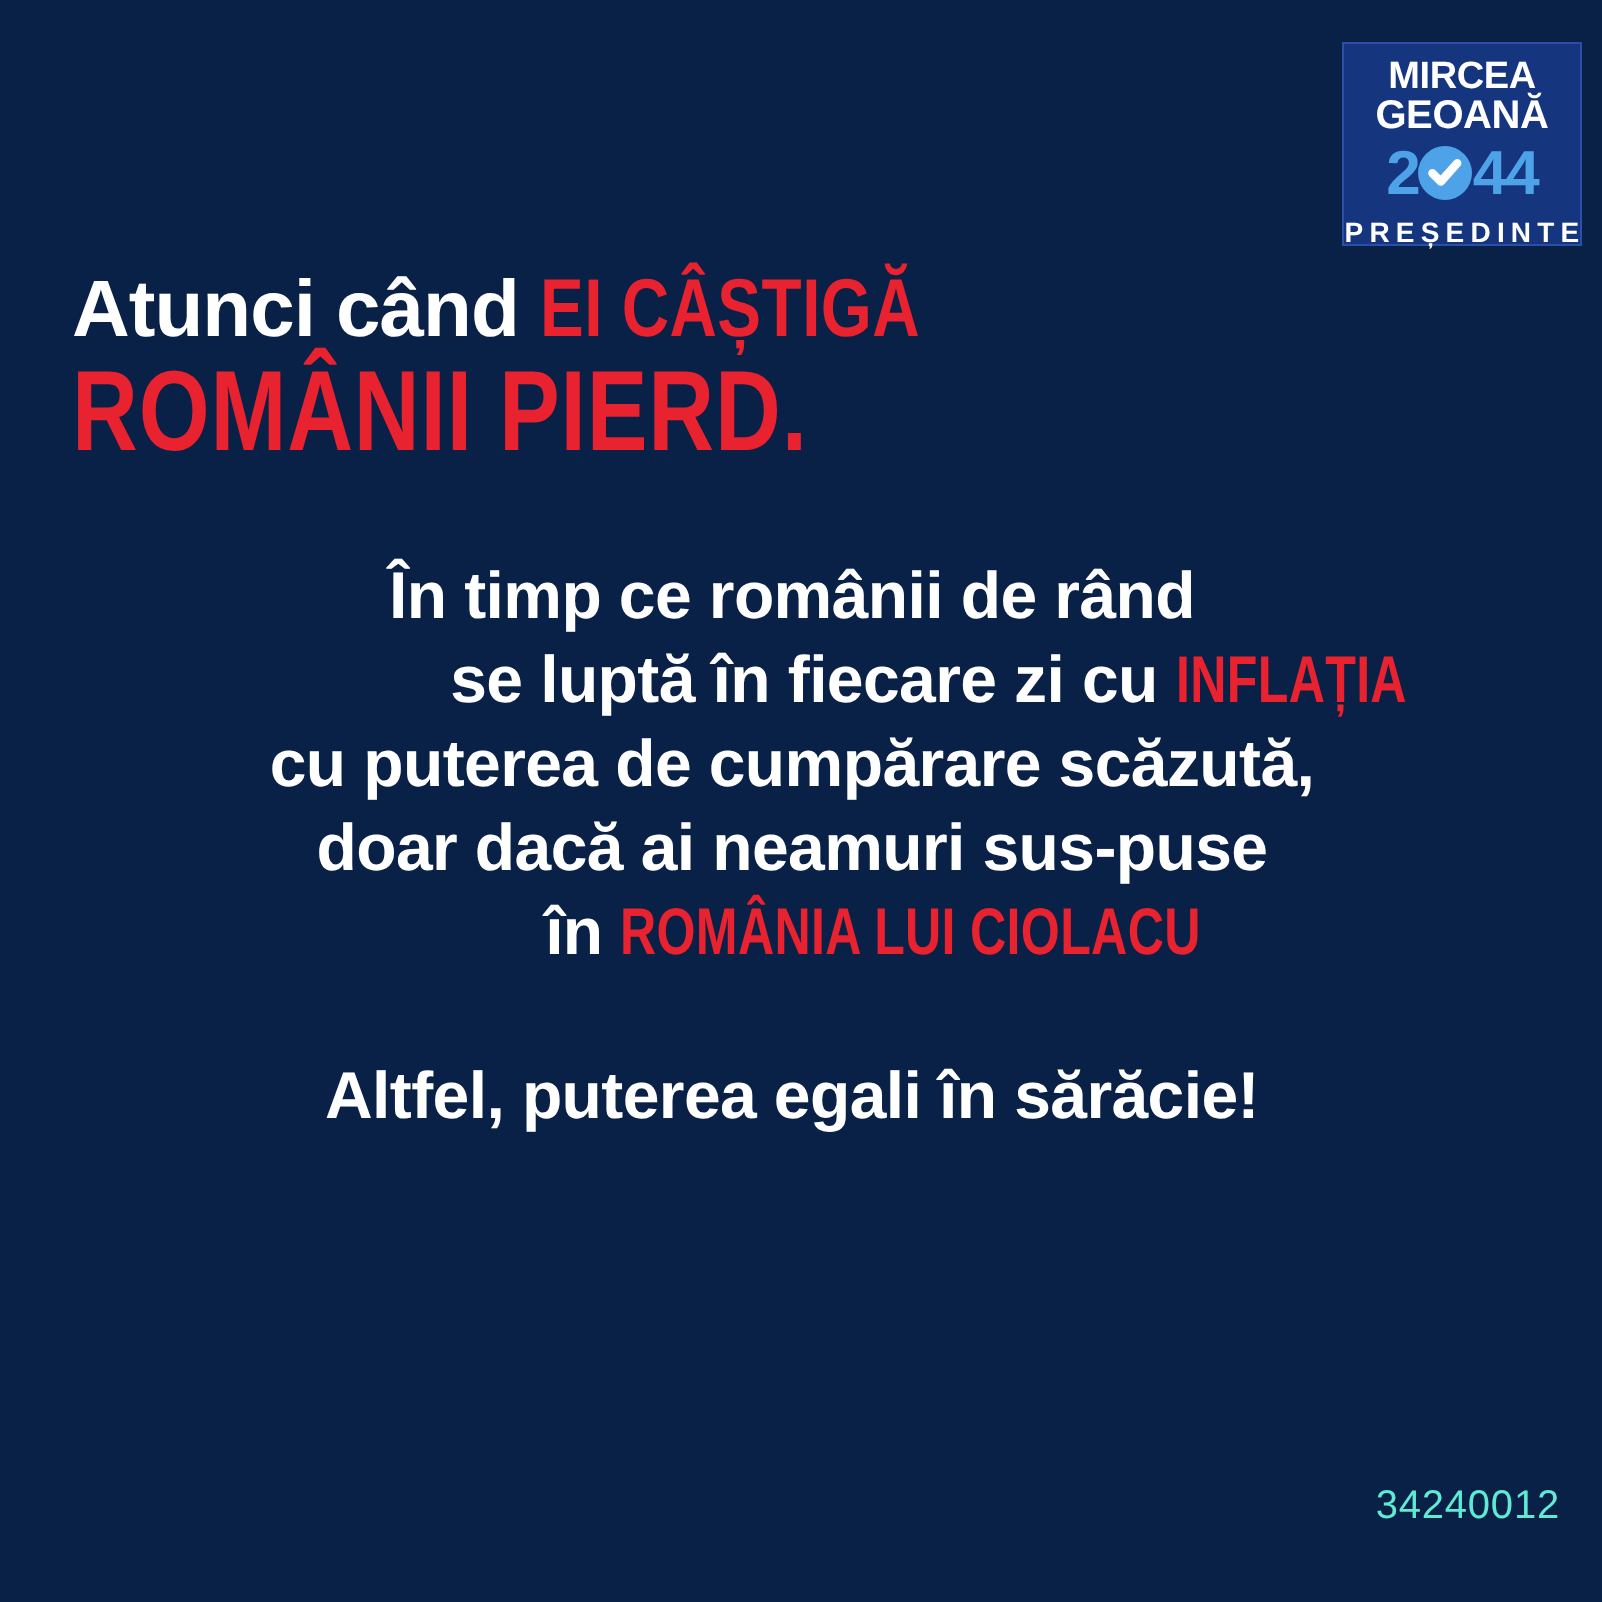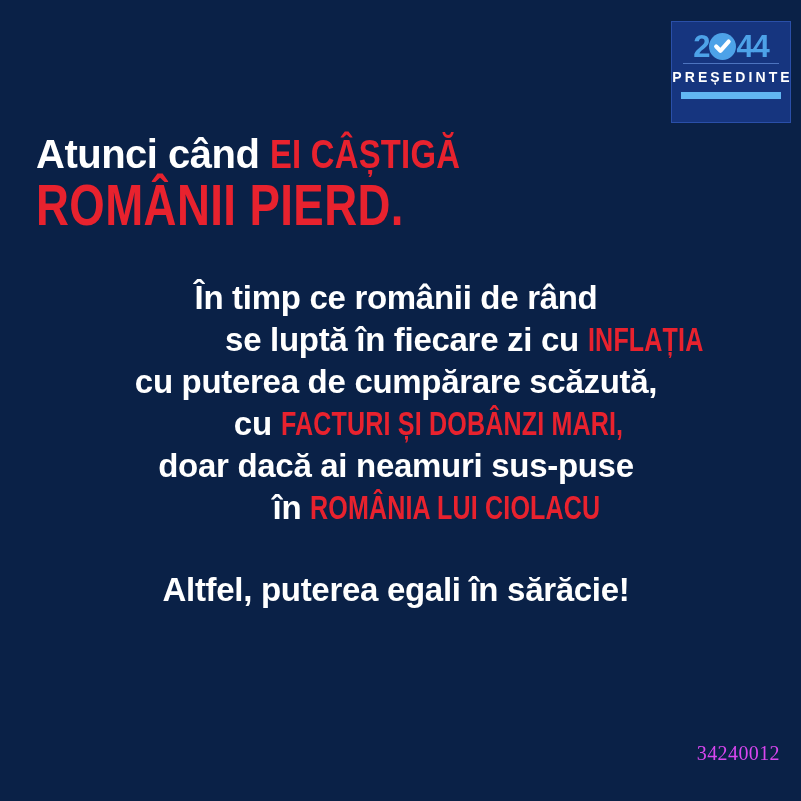--- a/index.html
+++ b/index.html
@@ -168,32 +168,36 @@
     color: #ffffff;
     letter-spacing: -0.3px;
     white-space: nowrap;
   }
 
   
   .footer-id {
     position: absolute;
     right: 21px;
     bottom: 36px;
-    color: #d946ef;
+    color: #5eead4;
     font-size: 20px;
     letter-spacing: 0.4px;
-    font-family: Liberation Serif, serif;
+    font-family: Liberation Sans, sans-serif;
   }
 </style>
 </head>
 <body>
 
 <div class="poster">
 
   <div class="logo">
+    <div class="logo-name">
+      <span>MIRCEA</span>
+      <span class="l2">GEOANĂ</span>
+    </div>
     <div class="logo-year">
       <span class="yd">2</span>
       <span class="check-zero">
         <svg width="19" height="19" viewBox="0 0 19 19" aria-hidden="true">
           <path d="M3.2 9.6 L7.4 13.8 L15.6 4.6" fill="none" stroke="#ffffff" stroke-width="4.2" stroke-linecap="round" stroke-linejoin="round"></path>
         </svg>
       </span>
       <span class="yd">44</span>
     </div>
     <div class="logo-divider"></div>
@@ -207,21 +211,20 @@
   </div>
 
   <div class="body-copy">
 
     <div class="bline"><span>În timp ce românii de rând</span></div>
 
     <div class="bline"><span>se luptă în fiecare zi cu </span><span class="em tight">INFLAȚIA</span></div>
 
     <div class="bline"><span>cu puterea de cumpărare scăzută,</span></div>
 
-    <div class="bline"><span>cu </span><span class="em tight">FACTURI ȘI DOBÂNZI MARI,</span></div>
 
     <div class="bline"><span>doar dacă ai neamuri sus-puse</span></div>
 
     <div class="bline"><span>în </span><span class="em tight">ROMÂNIA LUI CIOLACU</span></div>
 
 
     <div class="bline spacer"></div>
 
     <div class="final-line">Altfel, puterea egali în sărăcie!</div>
   </div>

